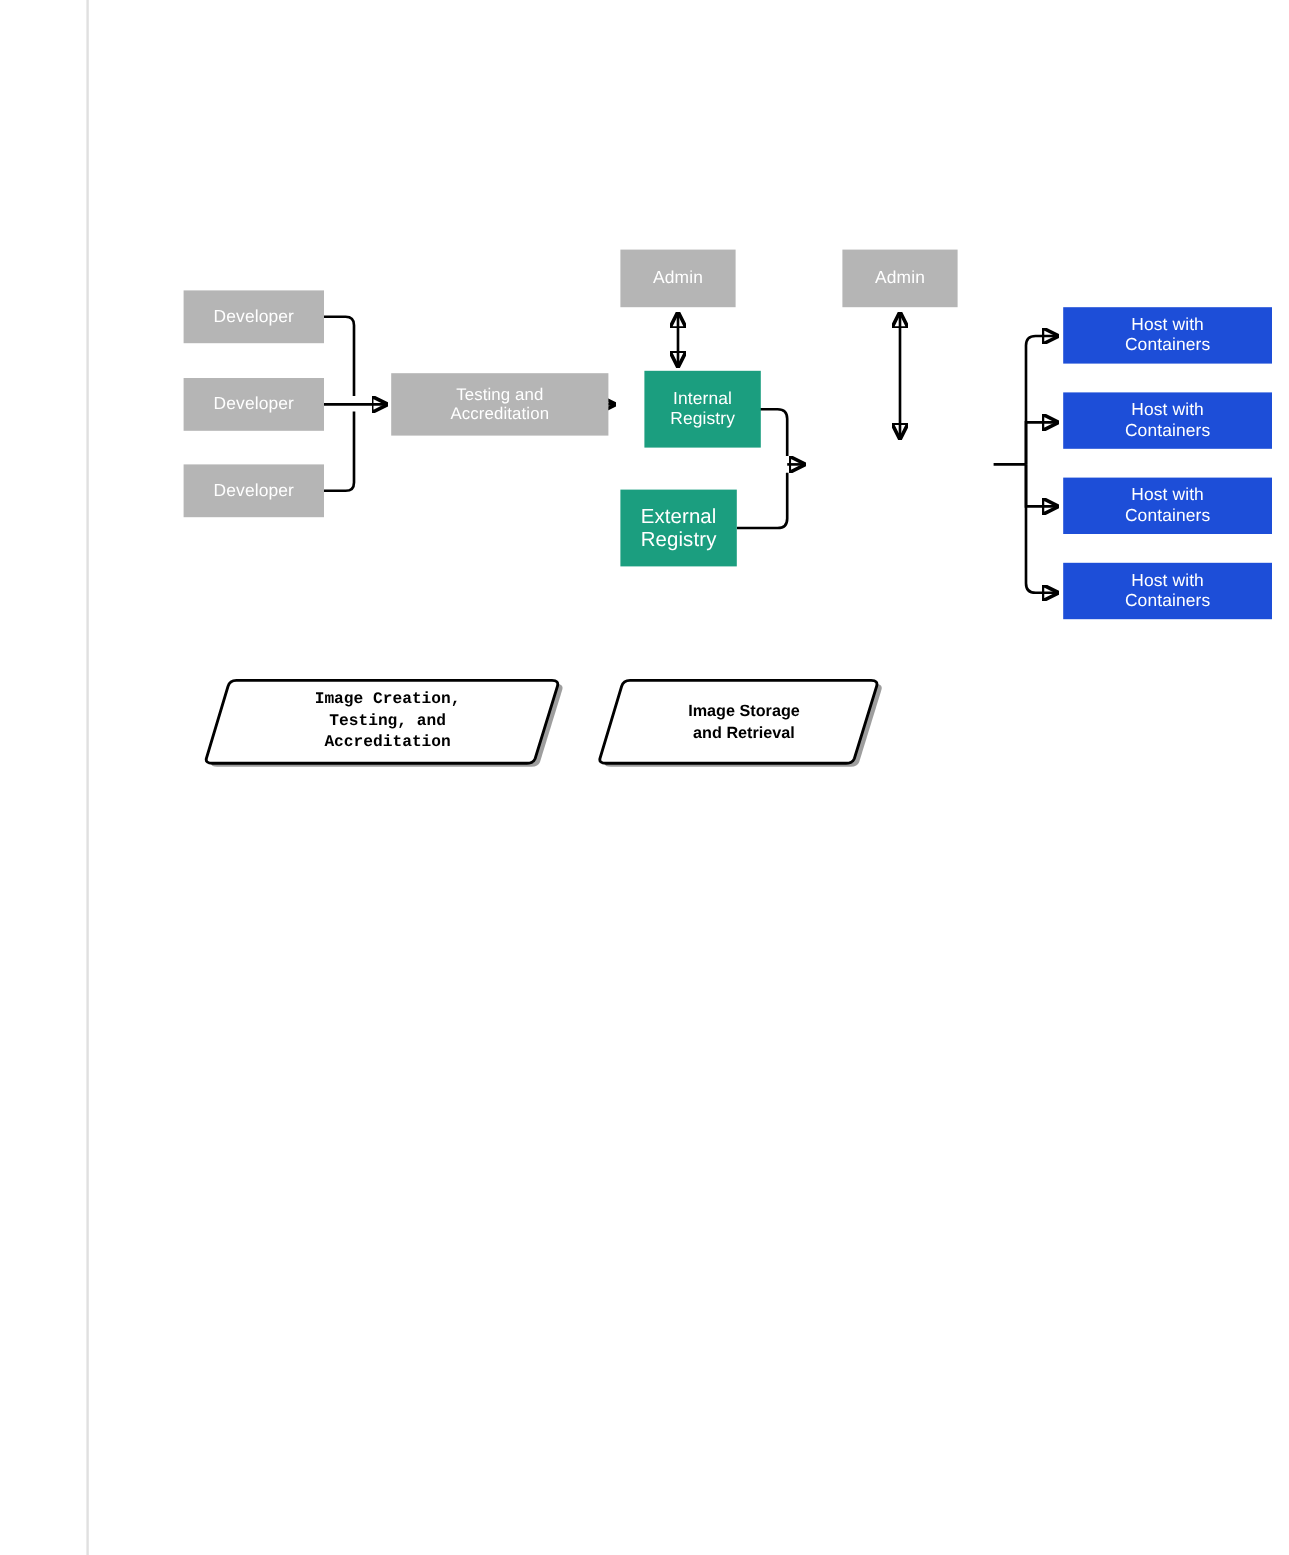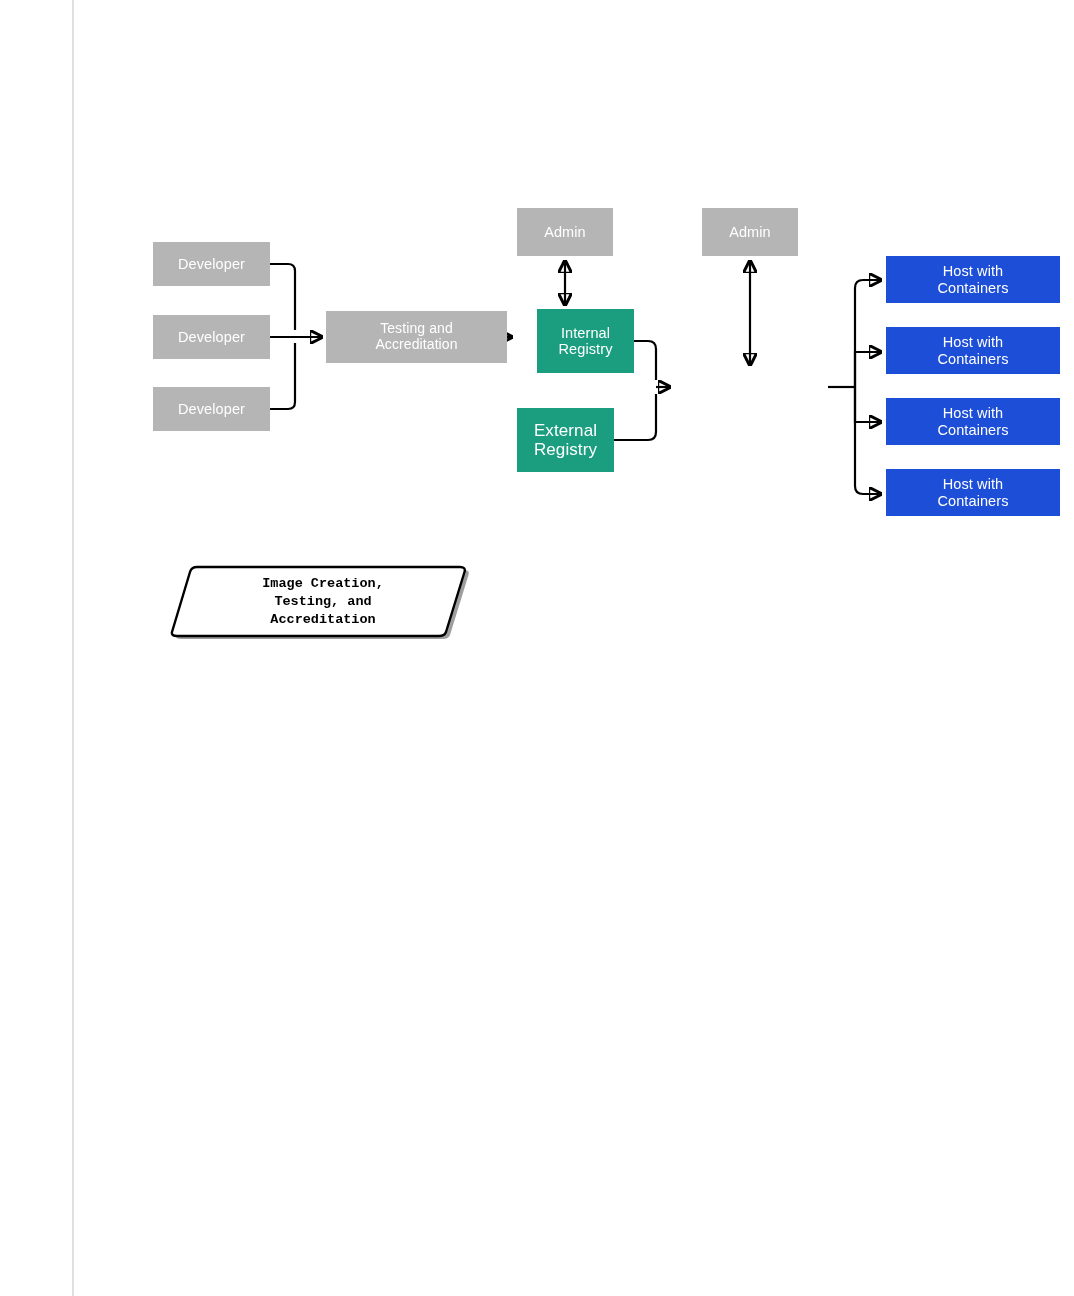--- a/index.html
+++ b/index.html
@@ -172,16 +172,24 @@
     <div class="banner" style="left:150px; top:565px; width:330px; height:74px;">
       <svg width="330" height="74" viewBox="0 0 330 74">
         <path d="M 26 70 L 44 10 Q 45.5 5 51 5 L 314 5 Q 320 5 318.5 10 L 300 70 Q 298.5 74 293 74 L 31 74 Q 25 74 26 70 Z" fill="rgba(0,0,0,0.38)"></path>
         <path d="M 22 67 L 40 7 Q 41.5 2 47 2 L 310 2 Q 316 2 314.5 7 L 296 67 Q 294.5 71 289 71 L 27 71 Q 21 71 22 67 Z" fill="#ffffff" stroke="#000000" stroke-width="2.4" stroke-linejoin="round"></path>
       </svg>
       <div class="banner-label" style="padding-left:8px;font-family:Liberation Mono, monospace;">Image Creation,
 Testing, and
 Accreditation</div>
     </div>
 
+    <div class="banner" style="left:478px; top:565px; width:268px; height:74px;">
+      <svg width="268" height="74" viewBox="0 0 268 74">
+        <path d="M 26 70 L 44 10 Q 45.5 5 51 5 L 252 5 Q 258 5 256.5 10 L 238 70 Q 236.5 74 231 74 L 31 74 Q 25 74 26 70 Z" fill="rgba(0,0,0,0.38)"></path>
+        <path d="M 22 67 L 40 7 Q 41.5 2 47 2 L 248 2 Q 254 2 252.5 7 L 234 67 Q 232.5 71 227 71 L 27 71 Q 21 71 22 67 Z" fill="#ffffff" stroke="#000000" stroke-width="2.4" stroke-linejoin="round"></path>
+      </svg>
+      <div class="banner-label" style="padding-left:8px;">Image Storage
+and Retrieval</div>
+    </div>
 
 
   </div>
 </div>
 
 </body></html>

